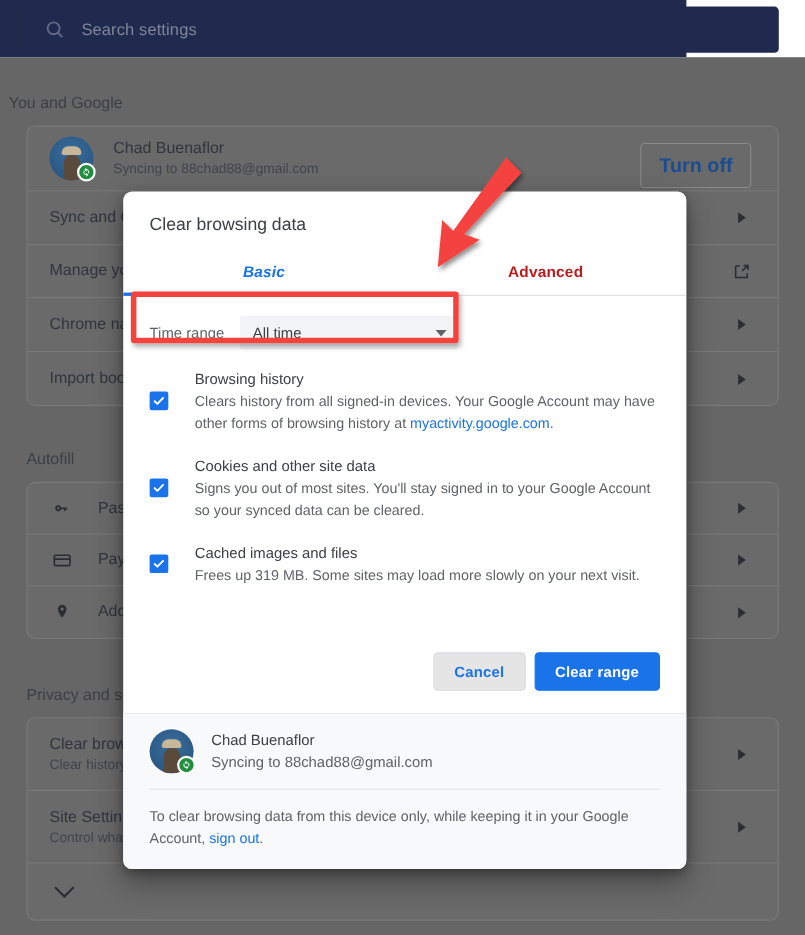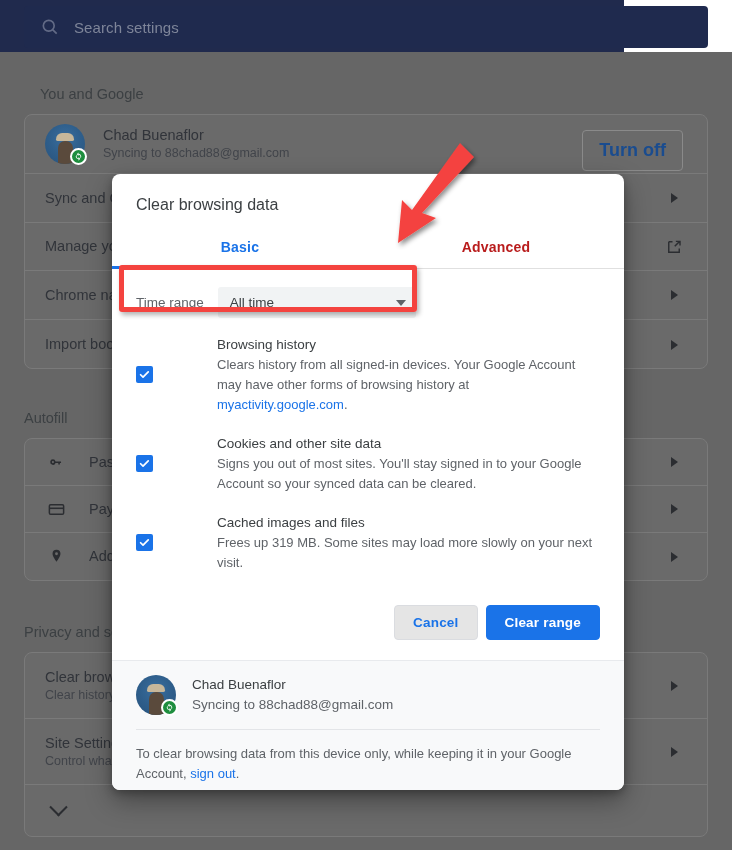--- a/index.html
+++ b/index.html
@@ -118,21 +118,21 @@
   }
   .tabs {
     display: flex; margin-top: 14px;
     border-bottom: 1px solid #e0e0e0;
     position: relative;
   }
   .tab {
     flex: 1; text-align: center; font-size: 14px; font-weight: bold;
     padding: 11px 0 13px 0; color: #b91c1c; letter-spacing: .2px;
   }
-  .tab.active { color: #1a73e8; }
+  .tab.active { color: #1a73e8; font-style: italic; }
   .tab-underline {
     position: absolute; left: 0; bottom: -1px; width: 50%; height: 3px;
     background: #1a73e8;
   }
 
   .timerow {
     display: flex; align-items: center;
     padding: 18px 15px 12px 24px; gap: 14px; text-align: center;
   }
   .tr-label { font-size: 13.5px; color: #5f6368; }
@@ -146,21 +146,21 @@
   .caret { width: 0; height: 0; border-left: 5px solid transparent; border-right: 5px solid transparent; border-top: 6px solid #5f6368; }
 
   .items { padding: 4px 24px 0 24px; }
   .item { display: flex; margin-bottom: 18px; }
   .cbox {
     width: 17px; height: 17px; border-radius: 2px; background: #1a73e8;
     flex: 0 0 auto; margin-right: 24px; align-self: center;
     display: flex; align-items: center; justify-content: center;
   }
   .cbox svg { display: block; }
-  .item-body { flex: 1; padding-top: 1px; margin-left: 40px; }
+  .item-body { flex: 1; padding-top: 1px; }
   .item-title { font-size: 13.5px; color: #3c4043; line-height: 20px; }
   .item-desc { font-size: 13px; color: #5f6368; line-height: 20px; }
   .item-desc a { color: #1a73e8; text-decoration: none; }
 
   .actions {
     display: flex; justify-content: flex-end; gap: 8px;
     padding: 14px 24px 20px 24px; margin-top: auto;
   }
   .btn {
     font-size: 13.5px; font-weight: bold; border-radius: 4px;
@@ -200,21 +200,21 @@
             </svg>
         </span>
         <span class="search-ph">Search settings</span>
       </div>
     </div>
 
     <div class="scrim"></div>
 
     <div class="content">
 
-      <div class="section-title" style="left:40px; top:34px;">You and Google</div>
+      <div class="section-title" style="left:8px; top:34px;">You and Google</div>
 
       <div class="card" style="left:24px; top:62px; width:684px; height:255px;">
         <div class="row" style="height:59px;">
           <div class="av-wrap">
             <div class="avatar"></div>
             <div class="sync-badge">
               <svg viewBox="0 0 24 24" width="11" height="11">
                   <path fill="#e9f5ec" d="M12 6V3L8 7l4 4V8a4 4 0 0 1 3.5 5.9l1.5 1.5A6 6 0 0 0 12 6zm0 10a4 4 0 0 1-3.5-5.9L7 8.6A6 6 0 0 0 12 18v3l4-4-4-4v3z"></path>
                 </svg>
             </div>

